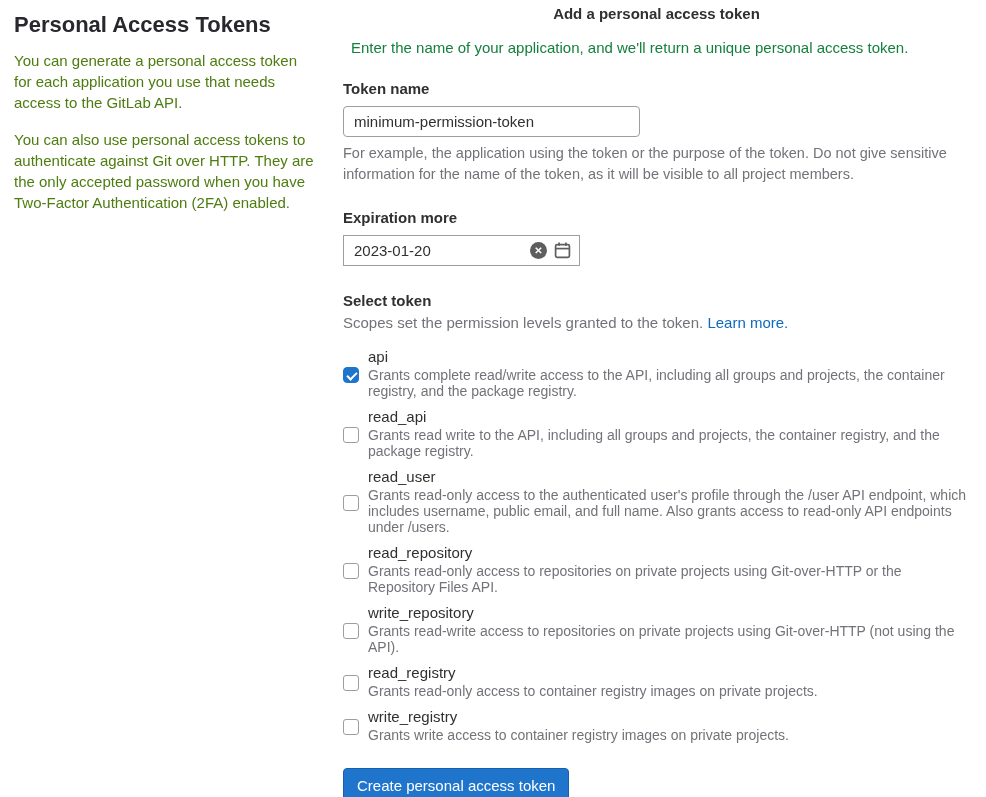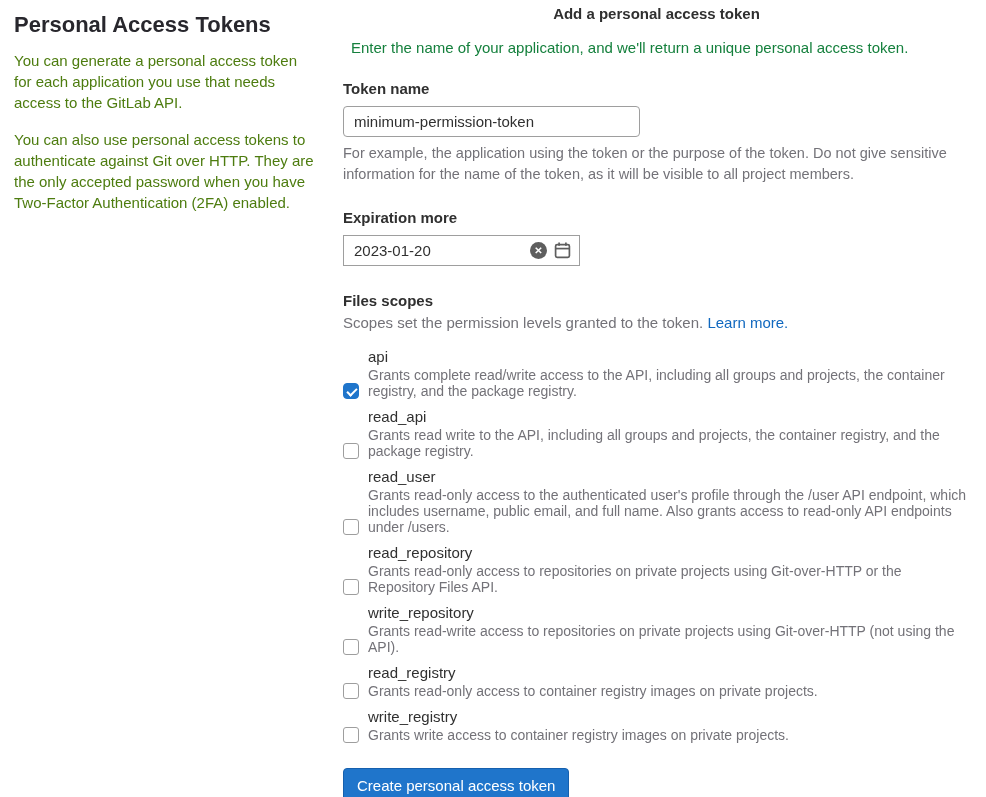--- a/index.html
+++ b/index.html
@@ -59,21 +59,21 @@
     display: flex; align-items: center; justify-content: center;
     font-size: 10px; line-height: 1; cursor: pointer; flex-shrink: 0;
     margin-right: 7px; font-weight: 700;
   }
   .cal-icon { width: 17px; height: 17px; margin-right: 8px; flex-shrink: 0; cursor: pointer; }
 
   .scopes-label { margin-bottom: 3px; }
   .scopes-help { font-size: 15px; color: #737278; margin: 0 0 14px 0; line-height: 21px; }
   .learn-more { color: #1068bf; text-decoration: none; cursor: pointer; }
 
-  .scope-row { display: flex; align-items: flex-end; margin-bottom: 8px; }
+  .scope-row { display: flex; align-items: center; margin-bottom: 8px; }
   .checkbox {
     width: 16px; height: 16px; border: 1px solid #9e9e9e; border-radius: 3px;
     background: #fff; margin: 3px 0 0 0; flex-shrink: 0; cursor: pointer;
     position: relative;
   }
   .checkbox.checked { background: #1f75cb; border-color: #1f75cb; border-radius: 4px; }
   .checkbox.checked::after {
     content: ""; position: absolute; left: 3px; top: 4px;
     width: 8px; height: 4px;
     border-left: 2px solid #fff; border-bottom: 2px solid #fff;
@@ -116,21 +116,21 @@
       <input class="date-input" type="text" value="2023-01-20" style="">
       <span class="clear-icon">✕</span>
       <svg class="cal-icon" viewBox="0 0 16 16" fill="none">
         <rect x="1.5" y="2.5" width="13" height="12" rx="1.5" stroke="#5e5e5e" stroke-width="1.6"></rect>
         <line x1="1.5" y1="6.2" x2="14.5" y2="6.2" stroke="#5e5e5e" stroke-width="1.6"></line>
         <line x1="4.8" y1="0.5" x2="4.8" y2="3.5" stroke="#5e5e5e" stroke-width="1.6"></line>
         <line x1="11.2" y1="0.5" x2="11.2" y2="3.5" stroke="#5e5e5e" stroke-width="1.6"></line>
       </svg>
     </div>
 
-    <label class="field-label scopes-label">Files scopes</label>
+    <label class="field-label scopes-label">Select token</label>
     <p class="scopes-help"><span>Scopes set the permission levels granted to the token.</span>
       <a class="learn-more">Learn more.</a></p>
 
     <div>
 
         <div class="scope-row">
           <span class="checkbox checked"></span>
           <div class="scope-body">
             <div class="scope-name">api</div>
             <div class="scope-desc">Grants complete read/write access to the API, including all groups and projects, the container registry, and the package registry.</div>

